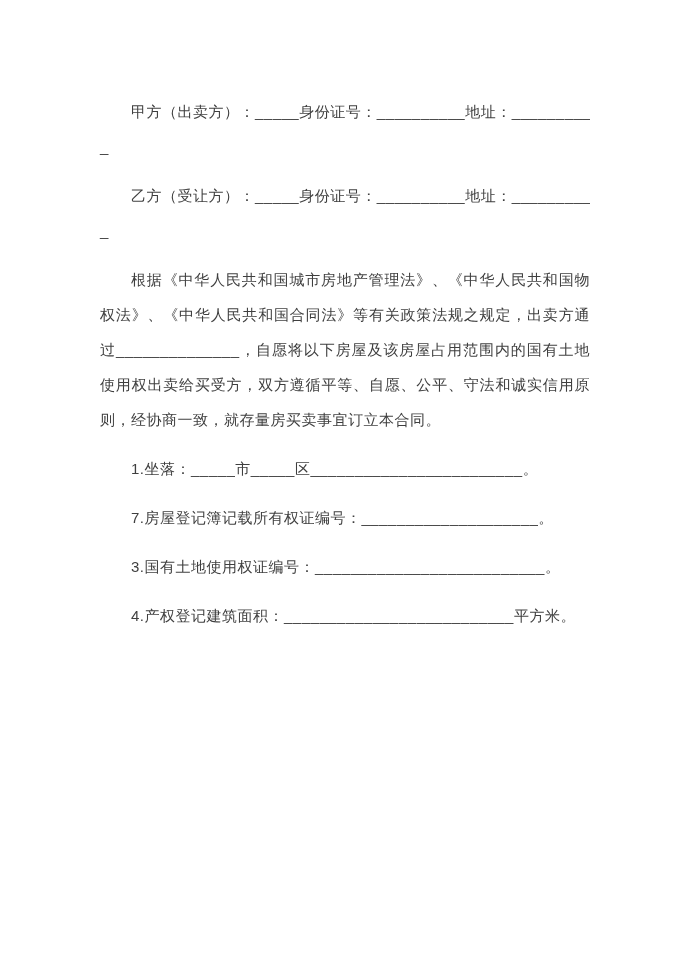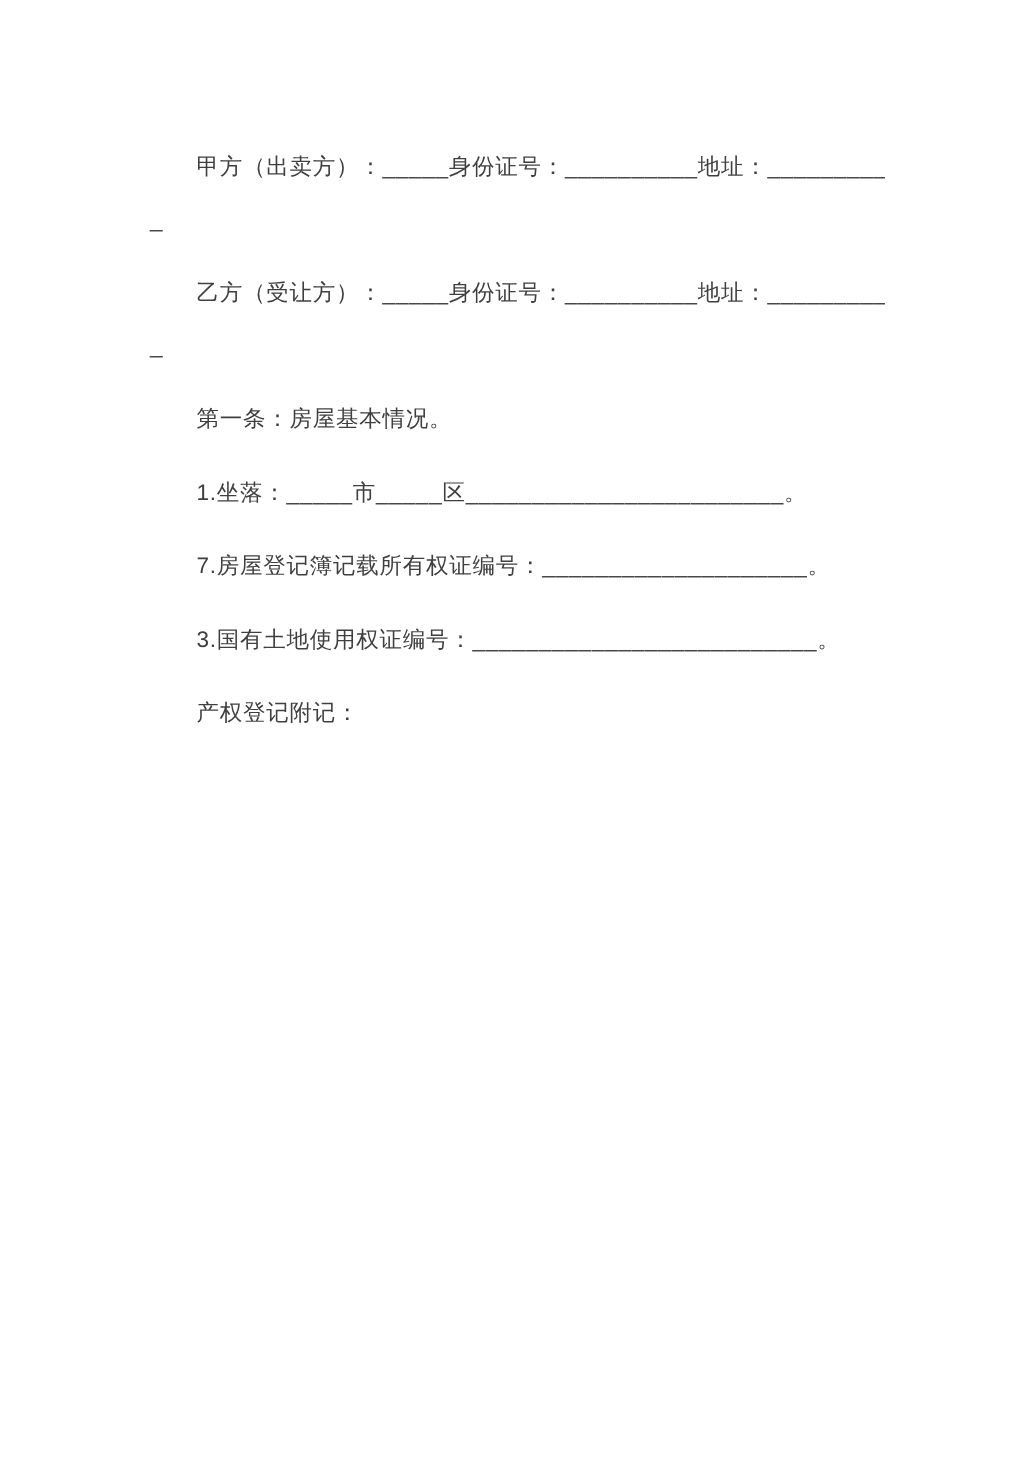--- a/index.html
+++ b/index.html
@@ -52,28 +52,28 @@
   <div class="para">
     <div class="line">甲方（出卖方）：_____身份证号：__________地址：________________</div>
     <div class="cont">_</div>
   </div>
 
   <div class="para">
     <div class="line">乙方（受让方）：_____身份证号：__________地址：________________</div>
     <div class="cont">_</div>
   </div>
 
+  <div class="para flow">根据《中华人民共和国城市房地产管理法》、《中华人民共和国物权法》、《中华人民共和国合同法》等有关政策法规之规定，出卖方通过______________，自愿将以下房屋及该房屋占用范围内的国有土地使用权出卖给买受方，双方遵循平等、自愿、公平、守法和诚实信用原则，经协商一致，就存量房买卖事宜订立本合同。</div>
 
-  <div class="para line">第一条：房屋基本情况。</div>
 
   <div class="para line">1.坐落：_____市_____区________________________。</div>
 
 
   <div class="para line">7.房屋登记簿记载所有权证编号：____________________。</div>
 
   <div class="para line">3.国有土地使用权证编号：__________________________。</div>
 
+  <div class="para line">4.产权登记建筑面积：__________________________平方米。</div>
 
-  <div class="para line">产权登记附记：</div>
 
 
 
 </div>
 
 </body></html>

